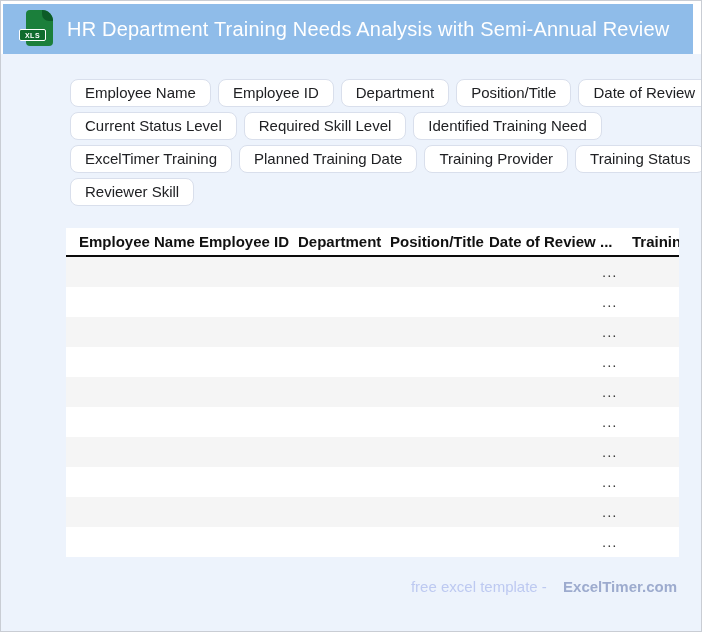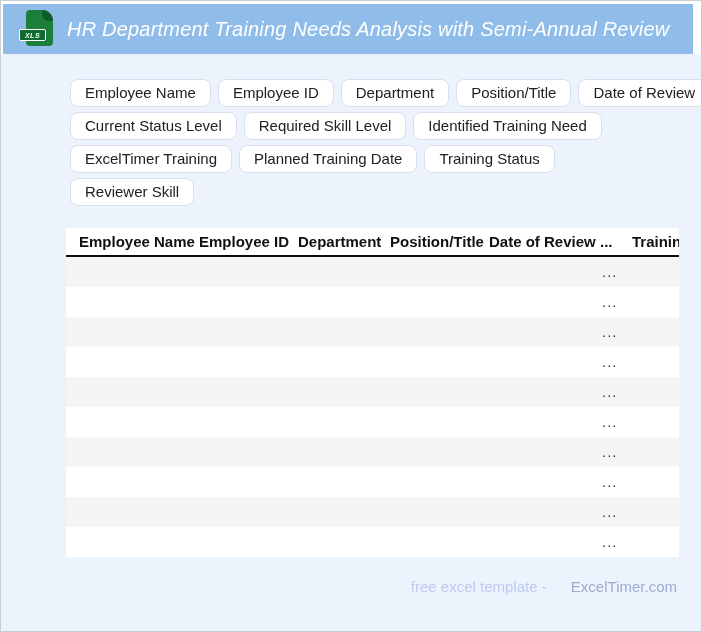--- a/index.html
+++ b/index.html
@@ -6,21 +6,21 @@
 
   .page {
     position:relative; width:702px; height:632px;
     box-sizing:border-box; border:1px solid #c9cdd4; background:#ffffff; overflow:hidden;
   }
 
   
   .header-bar {
     position:absolute; left:2px; top:3px; width:690px; height:50px;
     background:var(--header-bg,#8fbce9);
-    display:flex; align-items:center;font-style:italic;
+    display:flex; align-items:center;
   }
   .title {
     color:#ffffff; font-size:20px; font-weight:500; letter-spacing:.2px; white-space:nowrap;
   }
   .xls-icon { position:relative; width:34px; height:38px; margin:0 14px 0 16px; flex:0 0 auto; }
   .file-body {
     position:absolute; right:0; top:0; width:27px; height:36px;
     background:var(--icon-green,#1b7f3b); border-radius:4px 11px 4px 4px;
   }
   .file-fold {
@@ -56,21 +56,21 @@
   .trow.odd  { background:var(--stripe,#f5f5f5); }
   .trow.even { background:#ffffff; }
   .row-ellipsis {
     position:absolute; left:536px; top:0; line-height:30px;
     font-size:15px; color:#3c3c3c; letter-spacing:1px;
   }
 
   
   .footer { position:absolute; right:24px; top:577px; font-size:15px; white-space:nowrap; }
   .f-light { color:var(--footer-light,#bdc9f1); }
-  .f-brand { color:var(--footer-brand,#9dabce); font-weight:normal; margin-left:20px; cursor:pointer; }
+  .f-brand { color:var(--footer-brand,#9dabce); font-weight:bold; margin-left:12px; cursor:pointer; }
 </style>
 </head>
 <body>
 
 <div class="page">
 
   <div class="header-bar">
     <div class="xls-icon">
       <div class="file-body"></div>
       <div class="file-fold"></div>
@@ -90,20 +90,21 @@
         <div class="chip">Date of Review</div>
       </div>
       <div class="chip-row">
         <div class="chip">Current Status Level</div>
         <div class="chip">Required Skill Level</div>
         <div class="chip">Identified Training Need</div>
       </div>
       <div class="chip-row">
         <div class="chip">ExcelTimer Training</div>
         <div class="chip">Planned Training Date</div>
+        <div class="chip">Training Provider</div>
         <div class="chip">Training Status</div>
       </div>
       <div class="chip-row">
         <div class="chip">Reviewer Skill</div>
       </div>
     </div>
 
   <div class="table-card">
     <div class="thead" id="thead">
         <span class="hcell" style="width: 120px;">Employee Name</span>

